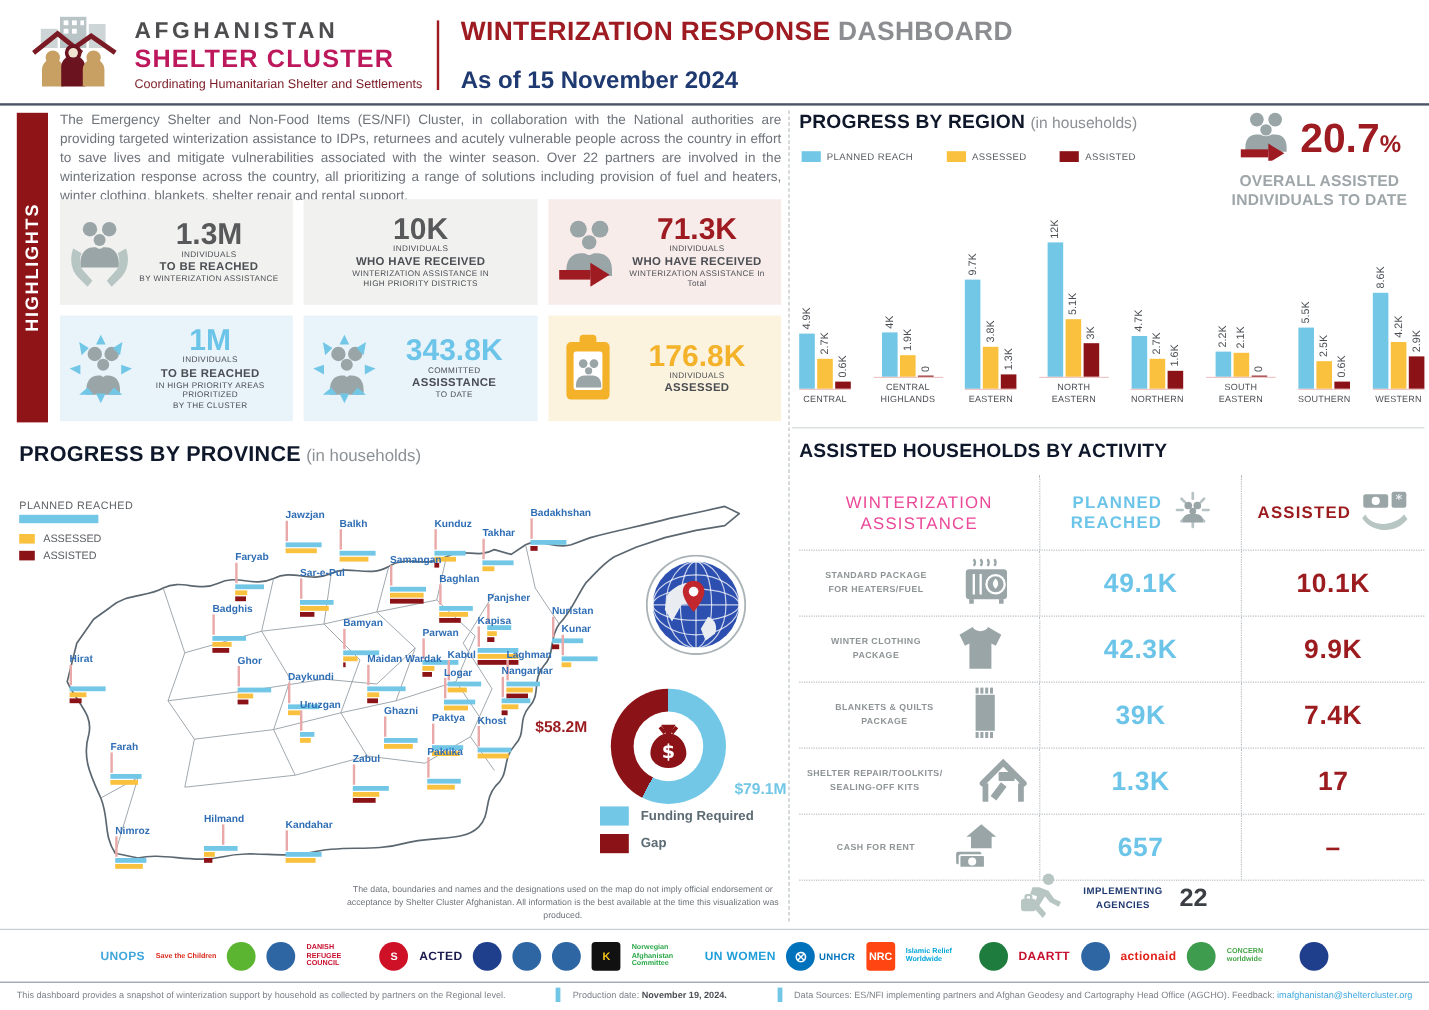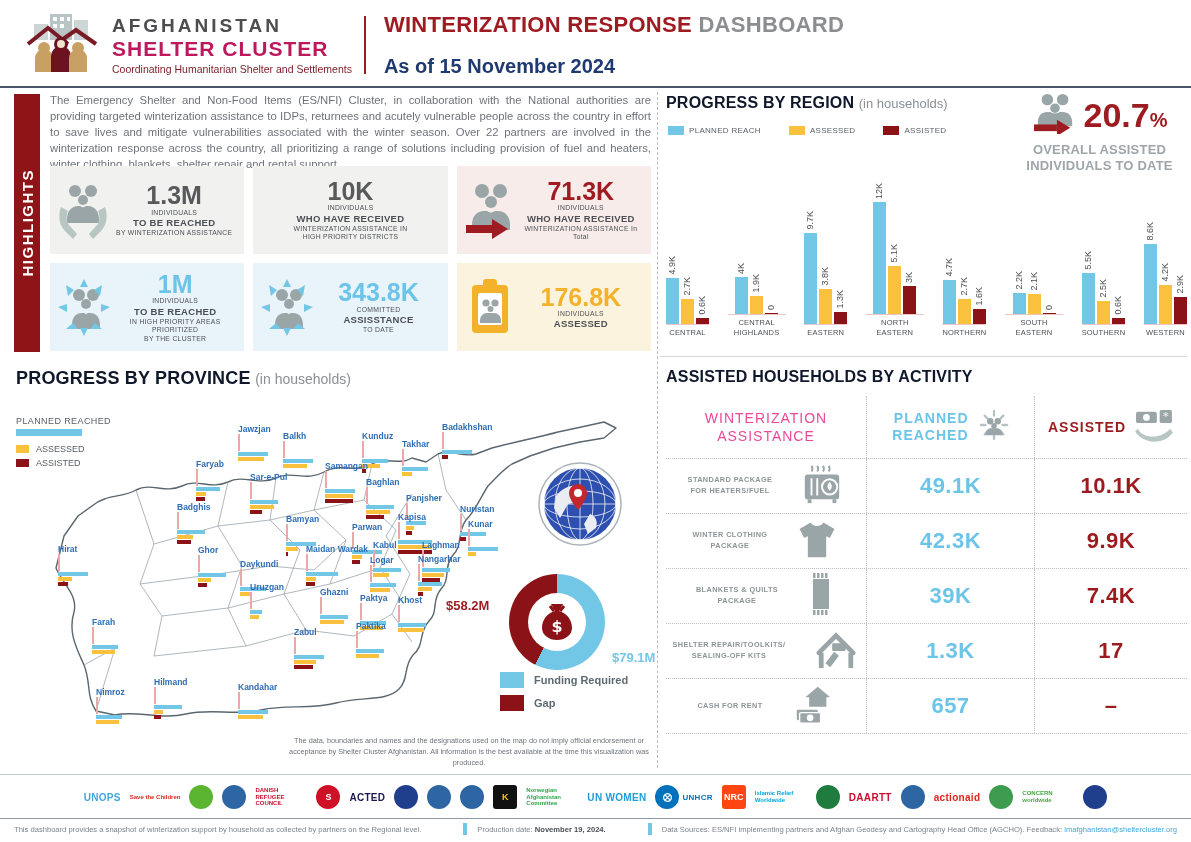--- a/index.html
+++ b/index.html
@@ -616,20 +616,37 @@
             </svg></span>
         </div>
     <div class="c2">
           <span class="aplan">657</span>
         </div>
     <div class="c3">
           <span class="aassist">–</span>
         </div>
       </div>
     </div>
+  <div class="abs" id="agencies">
+    <span>
+      <svg width="42" height="40" viewBox="0 0 44 42">
+        <g fill="#b7c6c3">
+          <circle cx="28" cy="7" r="5"></circle>
+          <path d="M20 14 l8 3 5 7 6 3 -2 4 -8-4 -4-5 -5 8 6 7 -3 4 -8-9 3-10 -6-2 2-6z"></path>
+          <rect x="4" y="24" width="13" height="11" rx="2.5"></rect>
+          <rect x="8" y="21" width="5" height="4" rx="1.5" fill="none" stroke="#b7c6c3" stroke-width="2"></rect>
+        </g>
+      </svg>
+    </span>
+    <span class="aglbl">
+      <span>IMPLEMENTING</span><br>
+      <span>AGENCIES</span>
+    </span>
+    <span class="agval">22</span>
+  </div>
 
   <div class="abs" id="prov-title">
     <span class="sec-title" style="font-size:18px;">PROGRESS BY PROVINCE</span>
     <span class="sec-sub" style="font-size:14px;">(in households)</span>
   </div>
   <div class="abs" id="prov-legend">
     <div id="pl-reached">PLANNED REACHED</div>
     <div id="pl-bar"></div>
     <div class="pl-row">
         <span class="pl-sw" style="background:#f9c13e;"></span>
@@ -696,21 +713,21 @@
         <div class="prov" style="left: 184px; top: 148px;"><span class="prov-name">Ghor</span><span class="pbars"><span class="pbar pb0" style="width:28px"></span><span class="pbar pb1" style="width:13px"></span><span class="pbar pb2" style="width:9px"></span></span></div>
         <div class="prov" style="left: 226px; top: 162px;"><span class="prov-name">Daykundi</span><span class="pbars"><span class="pbar pb0" style="width:26px"></span><span class="pbar pb1" style="width:10px"></span></span></div>
         <div class="prov" style="left: 306px; top: 190px;"><span class="prov-name">Ghazni</span><span class="pbars"><span class="pbar pb0" style="width:28px"></span><span class="pbar pb1" style="width:24px"></span></span></div>
         <div class="prov" style="left: 236px; top: 185px;"><span class="prov-name">Uruzgan</span><span class="pbars"><span class="pbar pb0" style="width:12px"></span><span class="pbar pb1" style="width:9px"></span></span></div>
         <div class="prov" style="left: 346px; top: 196px;"><span class="prov-name">Paktya</span><span class="pbars"><span class="pbar pb0" style="width:26px"></span><span class="pbar pb1" style="width:23px"></span></span></div>
         <div class="prov" style="left: 384px; top: 198px;"><span class="prov-name">Khost</span><span class="pbars"><span class="pbar pb0" style="width:28px"></span><span class="pbar pb1" style="width:26px"></span></span></div>
         <div class="prov" style="left: 78px; top: 220px;"><span class="prov-name">Farah</span><span class="pbars"><span class="pbar pb0" style="width:26px"></span><span class="pbar pb1" style="width:23px"></span></span></div>
         <div class="prov" style="left: 280px; top: 230px;"><span class="prov-name">Zabul</span><span class="pbars"><span class="pbar pb0" style="width:30px"></span><span class="pbar pb1" style="width:22px"></span><span class="pbar pb2" style="width:19px"></span></span></div>
         <div class="prov" style="left: 342px; top: 224px;"><span class="prov-name">Paktika</span><span class="pbars"><span class="pbar pb0" style="width:28px"></span><span class="pbar pb1" style="width:23px"></span></span></div>
         <div class="prov" style="left: 82px; top: 290px;"><span class="prov-name">Nimroz</span><span class="pbars"><span class="pbar pb0" style="width:26px"></span><span class="pbar pb1" style="width:23px"></span></span></div>
-        <div class="prov" style="left: 140px; top: 280px;"><span class="prov-name">Hilmand</span><span class="pbars"><span class="pbar pb0" style="width:28px"></span><span class="pbar pb1" style="width:9px"></span><span class="pbar pb2" style="width:7px"></span></span></div>
+        <div class="prov" style="left: 156px; top: 280px; text-align: center;"><span class="prov-name">Hilmand</span><span class="pbars"><span class="pbar pb0" style="width:28px"></span><span class="pbar pb1" style="width:9px"></span><span class="pbar pb2" style="width:7px"></span></span></div>
         <div class="prov" style="left: 224px; top: 285px;"><span class="prov-name">Kandahar</span><span class="pbars"><span class="pbar pb0" style="width:30px"></span><span class="pbar pb1" style="width:25px"></span></span></div>
       </div>
 
     <div class="abs" style="left:524px;top:64px;">
       <svg width="84" height="84" viewBox="0 0 84 84">
         <circle cx="42" cy="42" r="41" fill="#fff" stroke="#aab3b8" stroke-width="1.5"></circle>
         <circle cx="42" cy="42" r="36" fill="#2c4fb0"></circle>
         <g stroke="rgba(255,255,255,.75)" stroke-width="1" fill="none">
           <ellipse cx="42" cy="42" rx="13" ry="36"></ellipse>
             <ellipse cx="42" cy="42" rx="25" ry="36"></ellipse>

